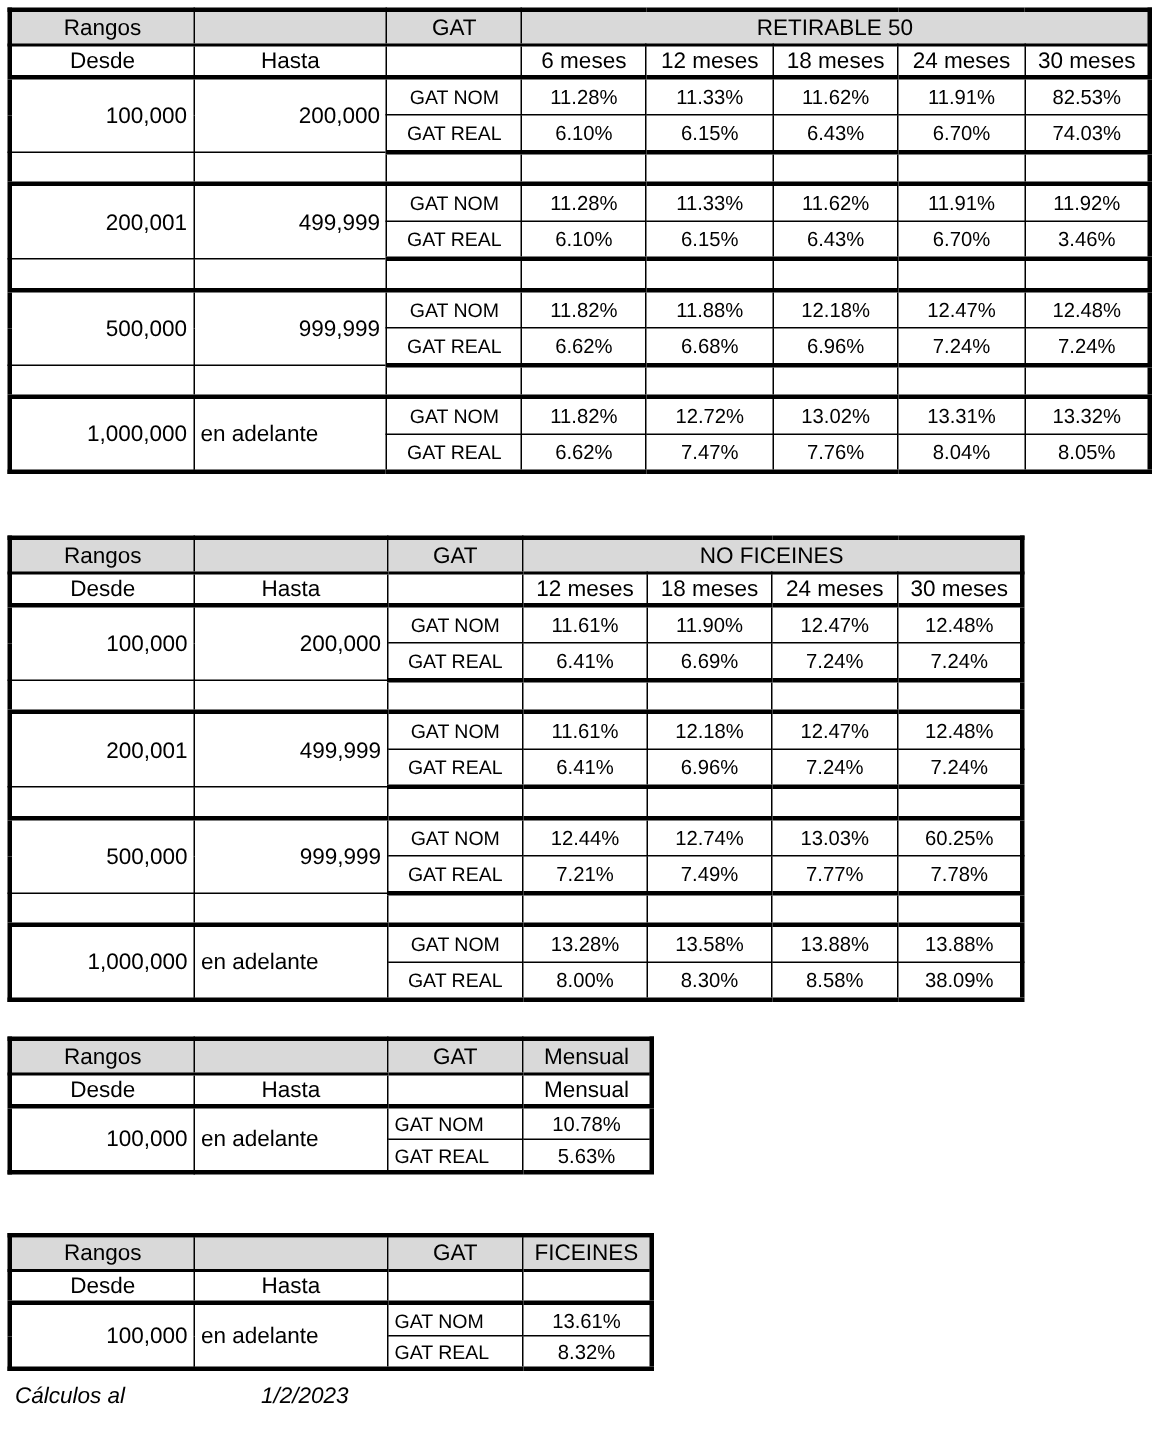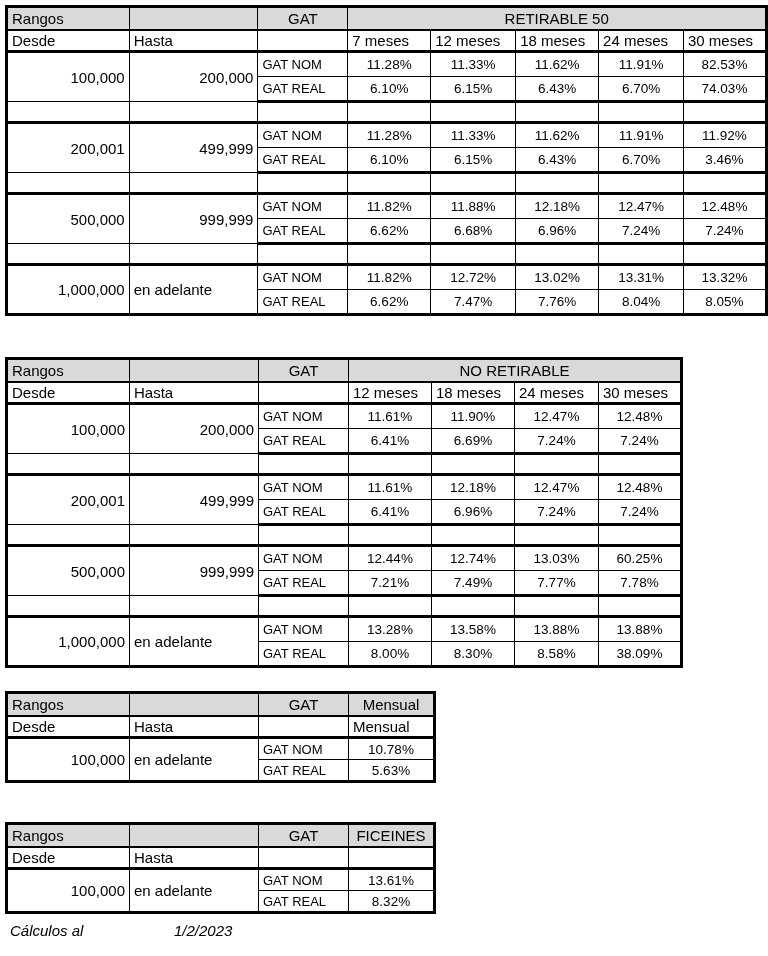--- a/index.html
+++ b/index.html
@@ -27,21 +27,21 @@
   }
   .header-row { height: 23px; }
   .subheader-row { height: 22px; }
   .data-row { height: 25px; }
   .spacer-row { height: 21px; }
   .compact .data-row { height: 22px; }
 
   .hdr { background: #d9d9d9; font-weight: bold; font-size: 15px; }
   .header-row th { border-bottom: 2px solid #000; }
   .sub { font-size: 15px; }
-  .tleft { text-align: left; }
+  .tleft { text-align: center; }
   .tcenter { }
   .num { text-align: right; font-size: 15px; padding-right: 6px; }
   .numleft { text-align: left; font-size: 15px; padding-left: 6px; margin-top: 45px; }
   .lbl { font-size: 13px; white-space: pre; }
   .val { font-size: 13.5px; text-align: center; }
   .bl2 { border-left: 2px solid #000; }
   .block-top td { border-top: 3px solid #000; }
   .block-bottom td { border-bottom: 3px solid #000; }
 
   .footer {
@@ -72,21 +72,21 @@
         <tr class="header-row">
           <th class="hdr tleft">Rangos</th>
           <th class="hdr bl2"></th>
           <th class="hdr tcenter bl2">GAT</th>
           <th class="hdr tcenter bl2" colspan="5">RETIRABLE 50</th>
         </tr>
         <tr class="subheader-row">
           <td class="sub tleft">Desde</td>
           <td class="sub tleft bl2">Hasta</td>
           <td class="sub bl2"></td>
-          <td class="sub tleft bl2">7 meses</td>
+          <td class="sub tleft bl2">6 meses</td>
           <td class="sub tleft">12 meses</td>
           <td class="sub tleft">18 meses</td>
           <td class="sub tleft">24 meses</td>
           <td class="sub tleft">30 meses</td>
         </tr>
         <tr class="data-row block-top">
           <td class="num" rowspan="2">100,000</td>
           <td class="num bl2" rowspan="2">200,000</td>
           <td class="lbl tleft bl2">GAT  NOM</td>
           <td class="val bl2">11.28%</td>
@@ -197,21 +197,21 @@
         <col style="width: 83px;">
         <col style="width: 83px;">
         <col style="width: 84px;">
         <col style="width: 83px;">
       </colgroup>
       <tbody>
         <tr class="header-row">
           <th class="hdr tleft">Rangos</th>
           <th class="hdr bl2"></th>
           <th class="hdr tcenter bl2">GAT</th>
-          <th class="hdr tcenter bl2" colspan="4">NO RETIRABLE</th>
+          <th class="hdr tcenter bl2" colspan="4">NO FICEINES</th>
         </tr>
         <tr class="subheader-row">
           <td class="sub tleft">Desde</td>
           <td class="sub tleft bl2">Hasta</td>
           <td class="sub bl2"></td>
           <td class="sub tleft bl2">12 meses</td>
           <td class="sub tleft">18 meses</td>
           <td class="sub tleft">24 meses</td>
           <td class="sub tleft">30 meses</td>
         </tr>

